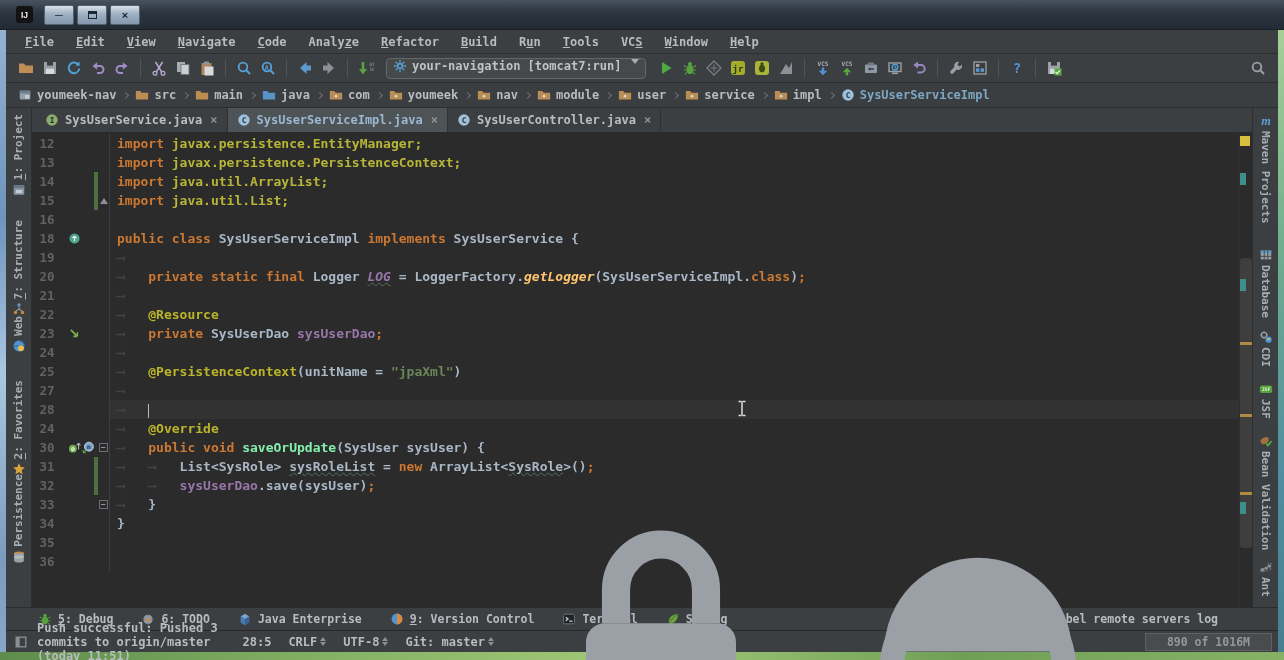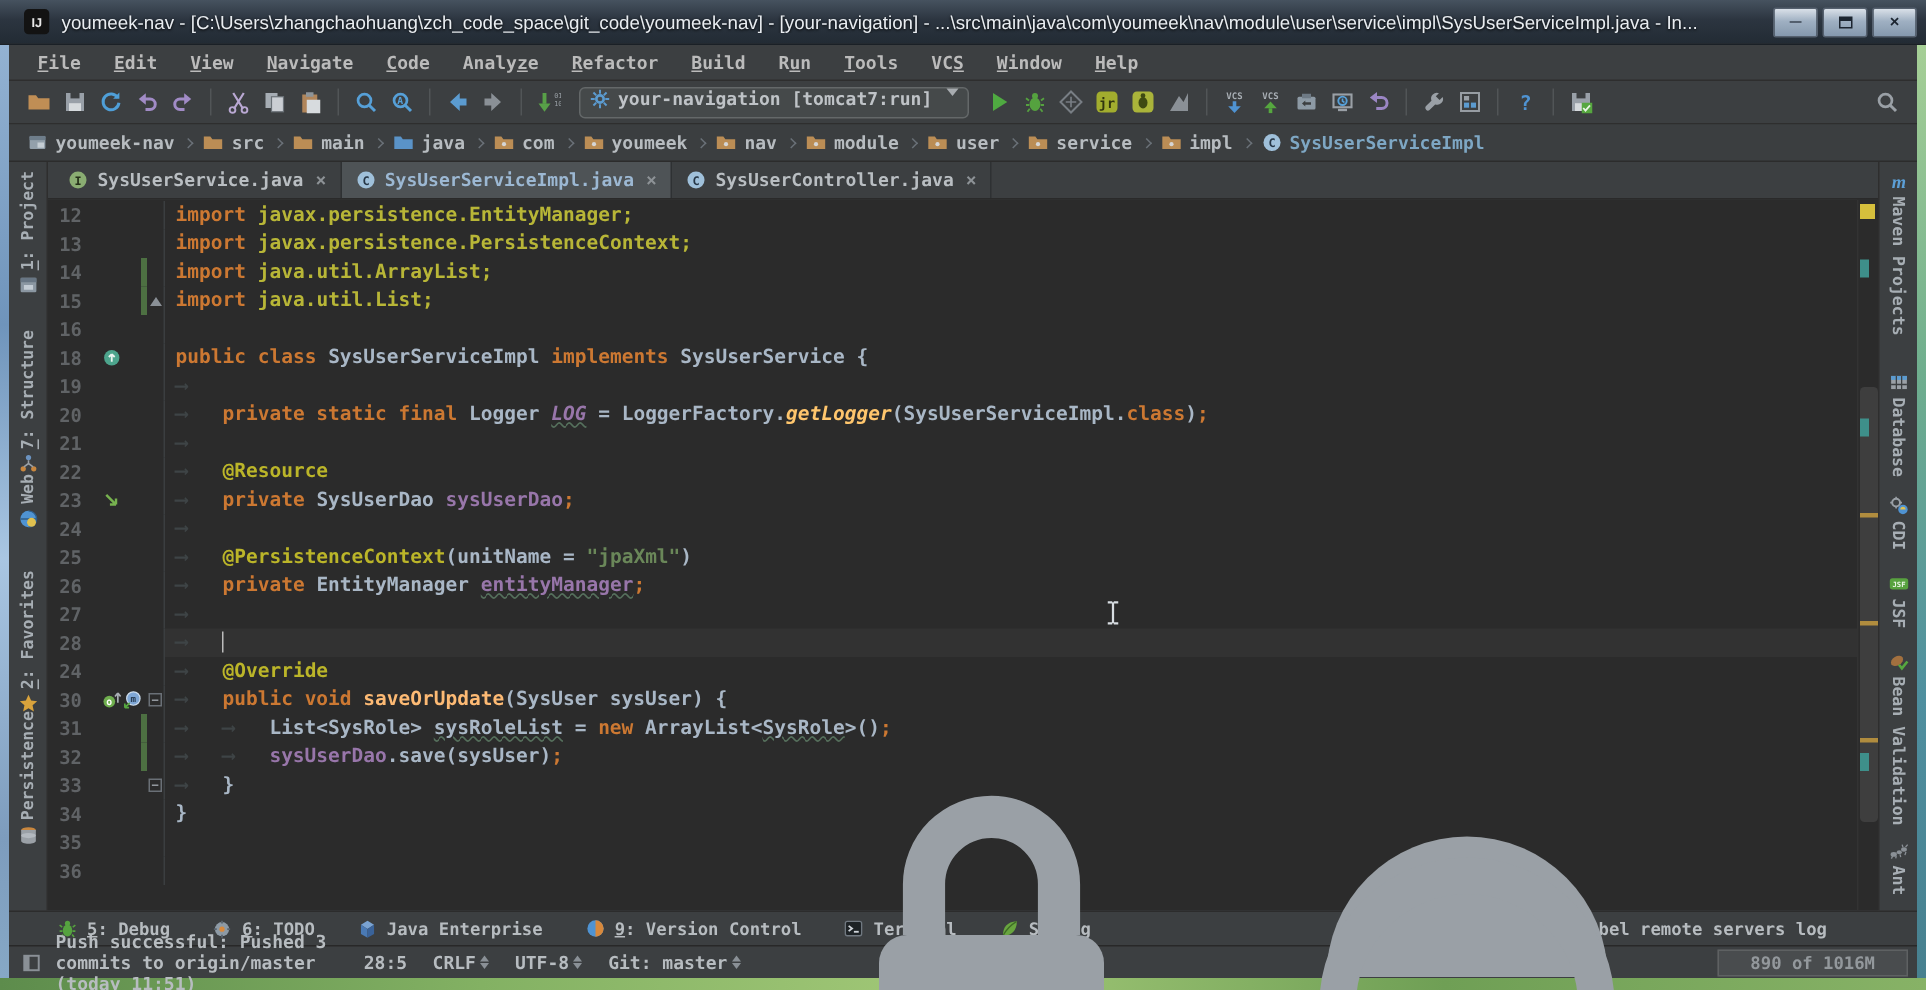--- a/index.html
+++ b/index.html
@@ -80,21 +80,21 @@
   .g-code{flex:1;padding-left:7px;overflow:hidden}
   .g-code.caret-line{background:#323232}
 
   .kw{color:#cc7832}
   .imp{color:#b8b637}
   .ann{color:#bbb529}
   .pln{color:#a9b7c6}
   .str{color:#6a8759}
   .fld{color:#9876aa}
   .smi{color:#cc7832}
-  .mth{color:#fdba74}
+  .mth{color:#86efac}
   .sm{color:#ffc66d;font-style:italic}
   .cst{color:#9876aa;font-style:italic;text-decoration:underline wavy #55705c 1px}
   .wvy{color:#a9b7c6;text-decoration:underline wavy #55705c 1px}
   .fldw{color:#9876aa;text-decoration:underline wavy #55705c 1px}
   .atn{color:#a9b7c6}
   .ws{display:inline-block;width:4ch;color:#3e4446;text-align:left}
   .caret-bar{display:inline-block;width:1px;height:14px;background:#bbbbbb;vertical-align:middle}
 
   #stripe{position:absolute;right:0;top:0;width:14px;bottom:0;background:#2b2b2b;border-left:1px solid #333}
   #inspect-square{position:absolute;right:2px;top:3px;width:10px;height:10px;background:#d6bf3c;cursor:pointer}
@@ -134,21 +134,20 @@
 
 <div id="app">
 
   <div id="titlebar">
     <span id="title-logo" class="ic">
         <svg viewBox="0 0 16 16">
           <rect width="16" height="16" rx="3" fill="#131313"></rect>
           <text x="8" y="11.5" font-size="8" font-weight="bold" fill="#e8e8e8" text-anchor="middle">IJ</text>
         </svg>
       </span>
-    <span id="title-text">youmeek-nav - [C:\Users\zhangchaohuang\zch_code_space\git_code\youmeek-nav] - [your-navigation] - ...\src\main\java\com\youmeek\nav\module\user\service\impl\SysUserServiceImpl.java - In...</span>
     <span class="winbtn">─</span>
     <span class="winbtn">
         <span class="maxglyph"></span>
       </span>
     <span class="winbtn">×</span>
   </div>
 
   <div class="frame-left"></div>
   <div class="frame-right"></div>
   <div class="frame-bottom"></div>
@@ -659,21 +658,20 @@
                   </svg></span></span><span class="g-vcs"></span><span class="g-fold"></span><span class="g-code"><span class="kw">public class </span><span class="pln">SysUserServiceImpl </span><span class="kw">implements </span><span class="pln">SysUserService {</span></span></div>
             <div class="code-row"><span class="g-num">19</span><span class="g-icons"></span><span class="g-vcs"></span><span class="g-fold"></span><span class="g-code"><span class="ws">⟶</span></span></div>
             <div class="code-row"><span class="g-num">20</span><span class="g-icons"></span><span class="g-vcs"></span><span class="g-fold"></span><span class="g-code"><span class="ws">⟶</span><span class="kw">private static final </span><span class="pln">Logger </span><span class="cst">LOG</span><span class="pln"> = LoggerFactory.</span><span class="sm">getLogger</span><span class="pln">(SysUserServiceImpl.</span><span class="kw">class</span><span class="pln">)</span><span class="smi">;</span></span></div>
             <div class="code-row"><span class="g-num">21</span><span class="g-icons"></span><span class="g-vcs"></span><span class="g-fold"></span><span class="g-code"><span class="ws">⟶</span></span></div>
             <div class="code-row"><span class="g-num">22</span><span class="g-icons"></span><span class="g-vcs"></span><span class="g-fold"></span><span class="g-code"><span class="ws">⟶</span><span class="ann">@Resource</span></span></div>
             <div class="code-row"><span class="g-num">23</span><span class="g-icons"><span class="ic"><svg viewBox="0 0 16 16">
                     <path d="M3.5 3.5l8 8M11.5 11.5h-5M11.5 11.5v-5" stroke="#77b24f" stroke-width="2" fill="none"></path>
                   </svg></span></span><span class="g-vcs"></span><span class="g-fold"></span><span class="g-code"><span class="ws">⟶</span><span class="kw">private </span><span class="pln">SysUserDao </span><span class="fld">sysUserDao</span><span class="smi">;</span></span></div>
             <div class="code-row"><span class="g-num">24</span><span class="g-icons"></span><span class="g-vcs"></span><span class="g-fold"></span><span class="g-code"><span class="ws">⟶</span></span></div>
             <div class="code-row"><span class="g-num">25</span><span class="g-icons"></span><span class="g-vcs"></span><span class="g-fold"></span><span class="g-code"><span class="ws">⟶</span><span class="ann">@PersistenceContext</span><span class="pln">(</span><span class="atn">unitName</span><span class="pln"> = </span><span class="str">"jpaXml"</span><span class="pln">)</span></span></div>
-            <div class="code-row"><span class="g-num">26</span><span class="g-icons"></span><span class="g-vcs"></span><span class="g-fold"></span><span class="g-code"><span class="ws">⟶</span><span class="kw">private </span><span class="pln">EntityManager </span><span class="fldw">entityManager</span><span class="smi">;</span></span></div>
             <div class="code-row"><span class="g-num">27</span><span class="g-icons"></span><span class="g-vcs"></span><span class="g-fold"></span><span class="g-code"><span class="ws">⟶</span></span></div>
             <div class="code-row"><span class="g-num">28</span><span class="g-icons"></span><span class="g-vcs"></span><span class="g-fold"></span><span class="g-code caret-line"><span class="ws">⟶</span><span class="caret-bar"></span></span></div>
             <div class="code-row"><span class="g-num">24</span><span class="g-icons"></span><span class="g-vcs"></span><span class="g-fold"></span><span class="g-code"><span class="ws">⟶</span><span class="ann">@Override</span></span></div>
             <div class="code-row"><span class="g-num">30</span><span class="g-icons"><span class="ic"><svg viewBox="0 0 16 16">
                     <circle cx="6" cy="9.5" r="4.8" fill="#6fae4e"></circle>
                     <text x="6" y="12.5" font-size="8" font-weight="bold" fill="#fff" text-anchor="middle">o</text>
                     <path d="M13 2.5v8M13 2.5l-2.3 2.8M13 2.5l2.3 2.8" stroke="#a8aeb4" stroke-width="1.4" fill="none"></path>
                   </svg></span><span class="ic"><svg viewBox="0 0 16 16">
                     <circle cx="8.5" cy="7" r="5.5" fill="#7fa7d6" stroke="#cddcec" stroke-width="1"></circle>
                     <text x="8.5" y="10" font-size="7.5" font-weight="bold" fill="#24384e" text-anchor="middle">m</text>

